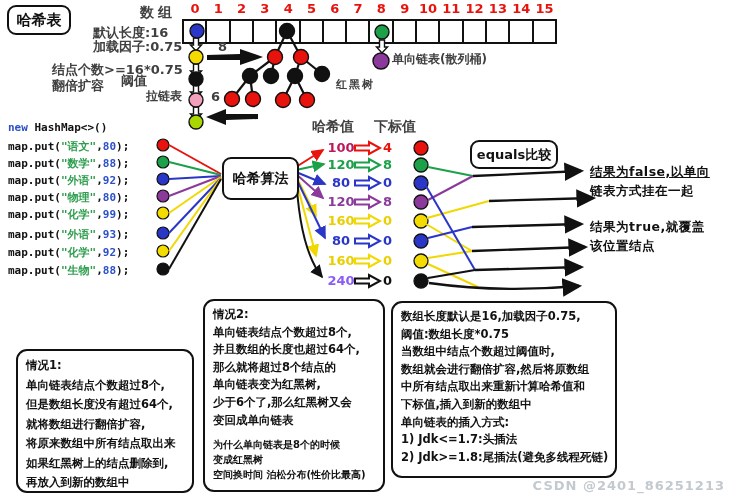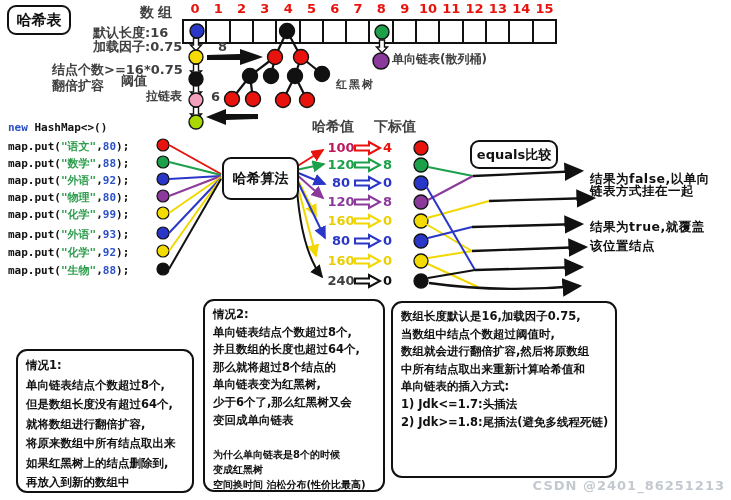--- a/index.html
+++ b/index.html
@@ -267,28 +267,28 @@
       <span class="hv" style="top: 175px; color: rgb(42, 54, 200);">80</span>
       <span class="iv" style="top: 175px; color: rgb(42, 54, 200);">0</span>
       <span class="hv" style="top: 194px; color: rgb(139, 58, 155);">120</span>
       <span class="iv" style="top: 194px; color: rgb(139, 58, 155);">8</span>
       <span class="hv" style="top: 213px; color: rgb(233, 207, 0);">160</span>
       <span class="iv" style="top: 213px; color: rgb(233, 207, 0);">0</span>
       <span class="hv" style="top: 233px; color: rgb(42, 54, 200);">80</span>
       <span class="iv" style="top: 233px; color: rgb(42, 54, 200);">0</span>
       <span class="hv" style="top: 253px; color: rgb(233, 207, 0);">160</span>
       <span class="iv" style="top: 253px; color: rgb(233, 207, 0);">0</span>
-      <span class="hv" style="top: 273px; color: #404040;">240</span>
+      <span class="hv" style="top: 273px; color: #8b5cf6;">240</span>
       <span class="iv" style="top: 273px; color: rgb(17, 17, 17);">0</span>
     </div>
 
   <div class="rbox" style="left:470px;top:140px;width:84px;height:25px;font-size:13px;">
       <span>equals比较</span>
     </div>
-  <div class="res-text" style="left:590px;top:171px;">结果为false,以单向</div>
+  <div class="res-text" style="left:590px;top:164px;text-decoration:underline;">结果为false,以单向</div>
   <div class="res-text" style="left:590px;top:183px;">链表方式挂在一起</div>
   <div class="res-text" style="left:590px;top:219px;">结果为true,就覆盖</div>
   <div class="res-text" style="left:590px;top:238px;">该位置结点</div>
 
   <div class="case-box" style="left:16px;top:309px;width:178px;height:144px;margin-top:40px;">
       <div id="case1-lines">
         <div class="ln">情况1:</div>
         <div class="ln">单向链表结点个数超过8个,</div>
         <div class="ln">但是数组长度没有超过64个,</div>
         <div class="ln">就将数组进行翻倍扩容,</div>
@@ -300,32 +300,34 @@
   <div class="case-box" style="left:203px;top:299px;width:182px;height:193px;">
       <div id="case2-lines">
         <div class="ln">情况2:</div>
         <div class="ln">单向链表结点个数超过8个,</div>
         <div class="ln">并且数组的长度也超过64个,</div>
         <div class="ln">那么就将超过8个结点的</div>
         <div class="ln">单向链表变为红黑树,</div>
         <div class="ln">少于6个了,那么红黑树又会</div>
         <div class="ln">变回成单向链表</div>
       </div>
-      <div id="case2-note" style="margin-top:18px;">
+      <div id="case2-note" style="margin-top:8px;">
         <div class="ln small">为什么单向链表是8个的时候</div>
         <div class="ln small">变成红黑树</div>
         <div class="ln small">空间换时间 泊松分布(性价比最高)</div>
       </div>
     </div>
   <div class="case-box" style="left:391px;top:301px;width:226px;height:177px;">
       <div id="case3-lines">
         <div class="ln">数组长度默认是16,加载因子0.75,</div>
+        <div class="ln">阈值:数组长度*0.75</div>
         <div class="ln">当数组中结点个数超过阈值时,</div>
         <div class="ln">数组就会进行翻倍扩容,然后将原数组</div>
         <div class="ln">中所有结点取出来重新计算哈希值和</div>
+        <div class="ln">下标值,插入到新的数组中</div>
         <div class="ln">单向链表的插入方式:</div>
         <div class="ln">1) Jdk&lt;=1.7:头插法</div>
         <div class="ln">2) Jdk&gt;=1.8:尾插法(避免多线程死链)</div>
       </div>
     </div>
 
   <div class="watermark">CSDN @2401_86251213</div>
 </div>
 
 </body></html>

